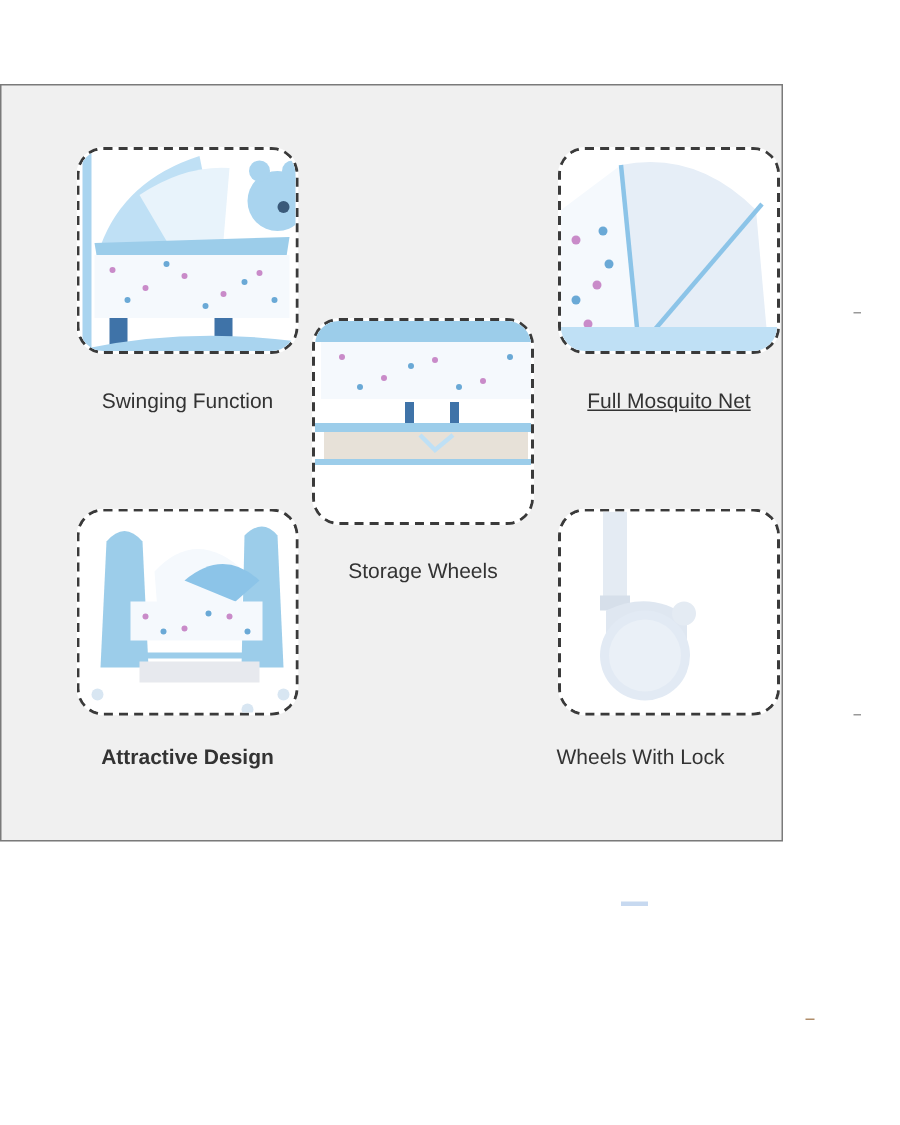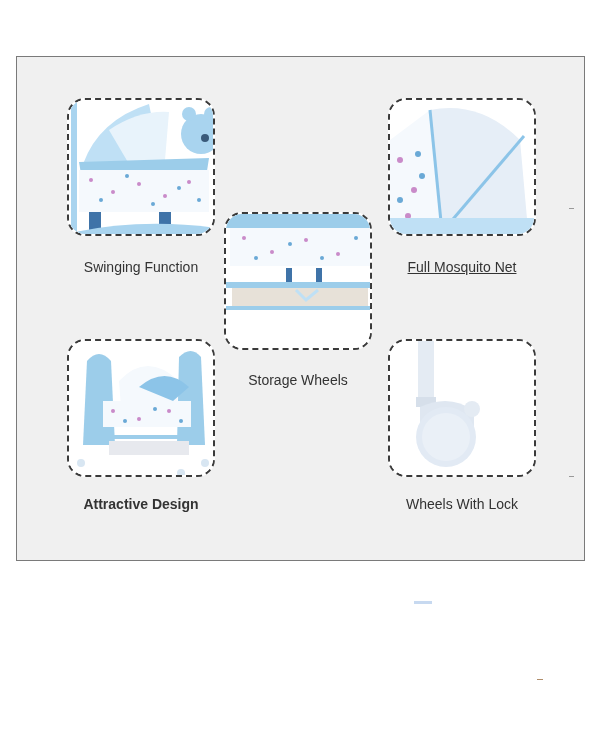--- a/index.html
+++ b/index.html
@@ -1,17 +1,17 @@
 <!DOCTYPE html>
 <html><head>
 <meta charset="utf-8">
 <style>
   html, body { margin:0; padding:0; background:#ffffff; }
   body { width:600px; height:750px; position:relative; overflow:hidden; font-family:"Liberation Sans", sans-serif; }
-  .panel { position:absolute; left:0; top:56px; width:569px; height:505px; background:#f0f0f0; border:1px solid #7a7a7a; box-sizing:border-box;margin-left:16px; }
+  .panel { position:absolute; left:0; top:56px; width:522px; height:505px; background:#f0f0f0; border:1px solid #7a7a7a; box-sizing:border-box; }
   .tile { position:absolute; width:148px; height:138px; border:2px dashed #3a3a3a; border-radius:18px; background:#ffffff; overflow:hidden; box-sizing:border-box; }
   .caption { position:absolute; font-size:14px; color:#333333; text-align:center; width:180px; white-space:nowrap; }
   .tick { position:absolute; background:#999; }
   svg { display:block; }
 </style>
 </head>
 <body>
 
 <div class="panel">
 
@@ -128,20 +128,20 @@
     <svg width="148" height="138" viewBox="0 0 148 138">
       <rect width="148" height="138" fill="#ffffff"></rect>
       <rect x="28" y="0" width="16" height="60" fill="#e4ebf3"></rect>
       <rect x="26" y="56" width="20" height="10" fill="#d6dfea"></rect>
       <path d="M30 66 Q 60 52 84 70 L 84 90 L 30 90 Z" fill="#dfe7f1"></path>
       <circle cx="82" cy="68" r="8" fill="#e4ebf3"></circle>
       <circle cx="56" cy="96" r="30" fill="#e2eaf4"></circle>
       <circle cx="56" cy="96" r="24" fill="#eaf0f7"></circle>
     </svg>
   </div>
-  <div class="caption" style="left:355px;top:439px;">Wheels With Lock</div>
+  <div class="caption" style="left:336px;top:439px;">Wheels With Lock</div>
 
 </div>
 
 <div class="tick" style="left:569px;top:208px;width:5px;height:1px;"></div>
 <div class="tick" style="left:569px;top:476px;width:5px;height:1px;"></div>
 <div class="tick" style="left:414px;top:601px;width:18px;height:3px;background:#c7d9f0;"></div>
 <div class="tick" style="left:537px;top:679px;width:6px;height:1px;background:#b08d6a;"></div>
 
 </body></html>

